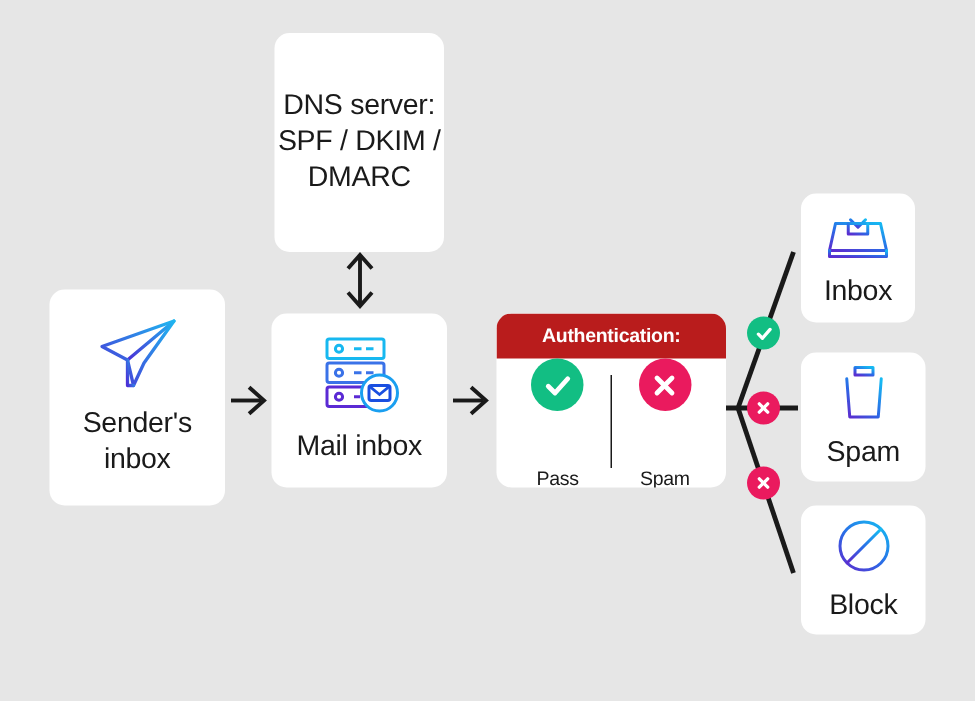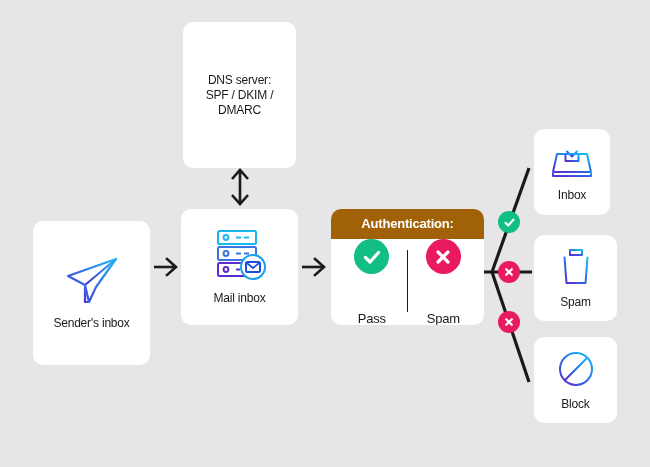--- a/index.html
+++ b/index.html
@@ -26,53 +26,53 @@
     border-radius: 10px;
     display: flex;
     flex-direction: column;
     align-items: center;
     justify-content: center;
     box-sizing: border-box;
     z-index: 5;
   }
   .card-label {
     color: #1a1a1a;
-    font-size: 12px;
+    font-size: 19px;
     line-height: 1.25;
     text-align: center;
     letter-spacing: -0.2px;
     white-space: pre-line;
   }
   .icon-wrap {
     display: flex;
     align-items: center;
     justify-content: center;
   }
 
   
-  #card-sender { left: 33px;  top: 221px; width: 117px; height: 144px; }
+  #card-sender { left: 33px;  top: 193px; width: 117px; height: 144px; }
   #card-sender .icon-wrap { margin-bottom: 10px; }
   #card-mail   { left: 181px; top: 209px; width: 117px; height: 116px; }
   #card-mail .icon-wrap { margin-bottom: 10px; }
 
   
   #card-dns { left: 183px; top: 22px; width: 113px; height: 146px; }
   #card-dns .icon-wrap { margin-bottom: 12px; }
 
   
   #card-auth {
     left: 331px; top: 209px; width: 153px; height: 116px;
     flex-direction: column;
     align-items: stretch;
     justify-content: flex-start;
     overflow: hidden;
     padding: 0;
   }
   #auth-header {
-    background: #a16207;
+    background: #b91c1c;
     color: #ffffff;
     font-size: 13px;
     font-weight: bold;
     text-align: center;
     padding: 7px 0 8px;
     letter-spacing: -0.2px;
   }
   #auth-body {
     flex: 1;
     display: flex;

